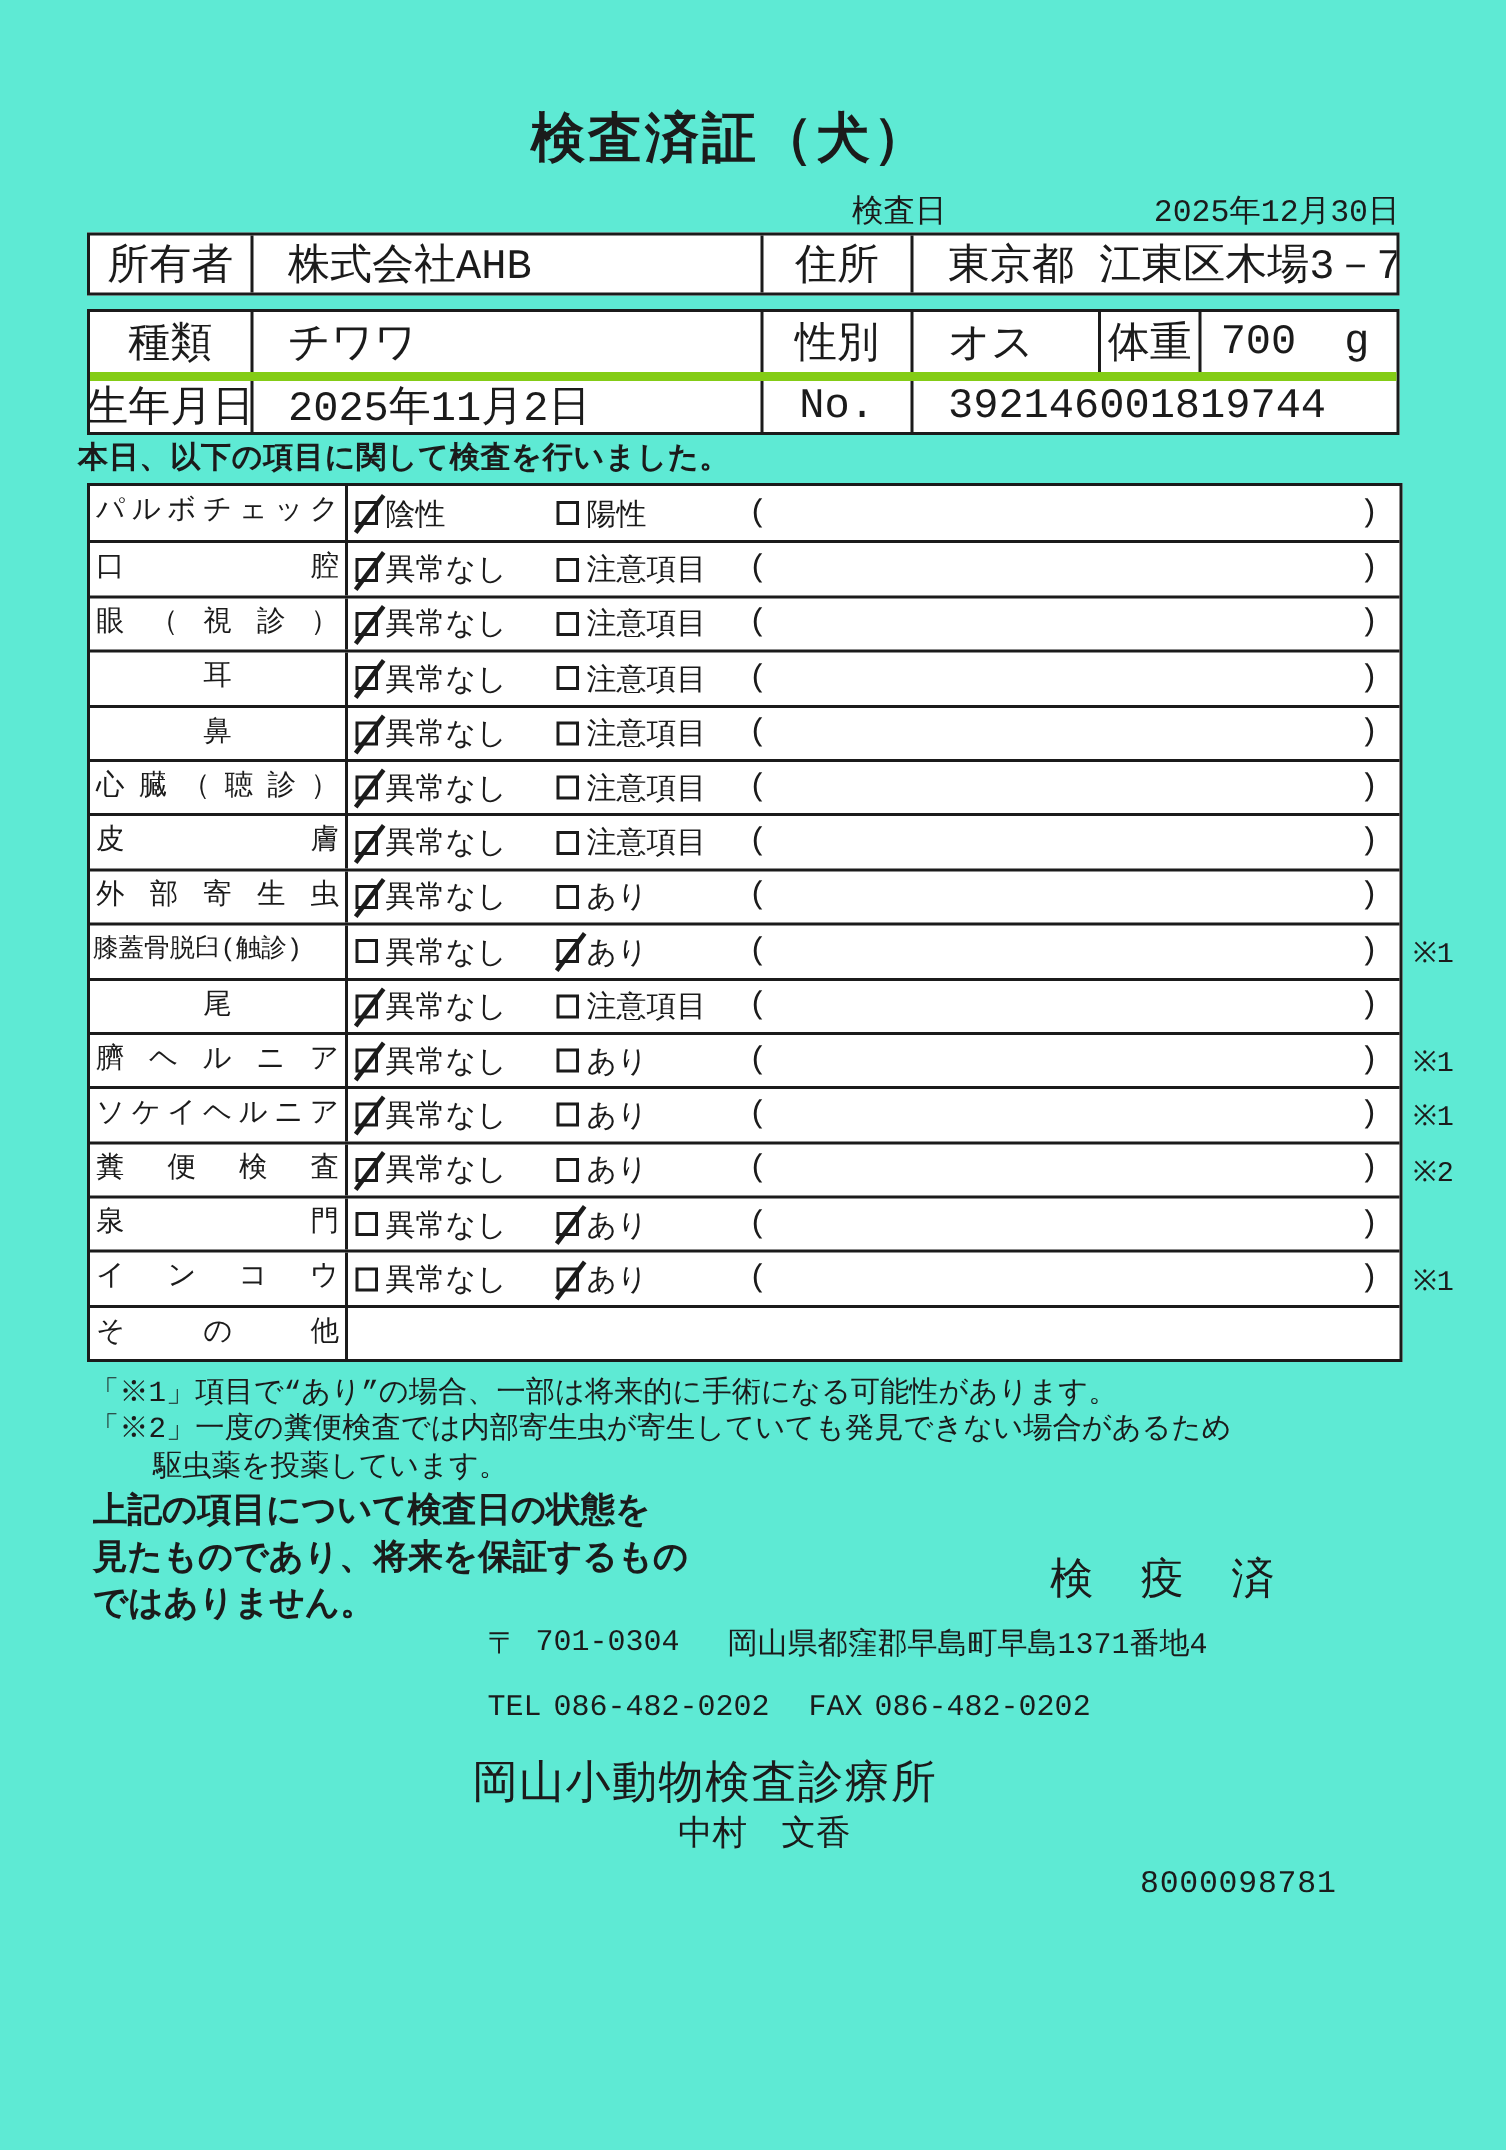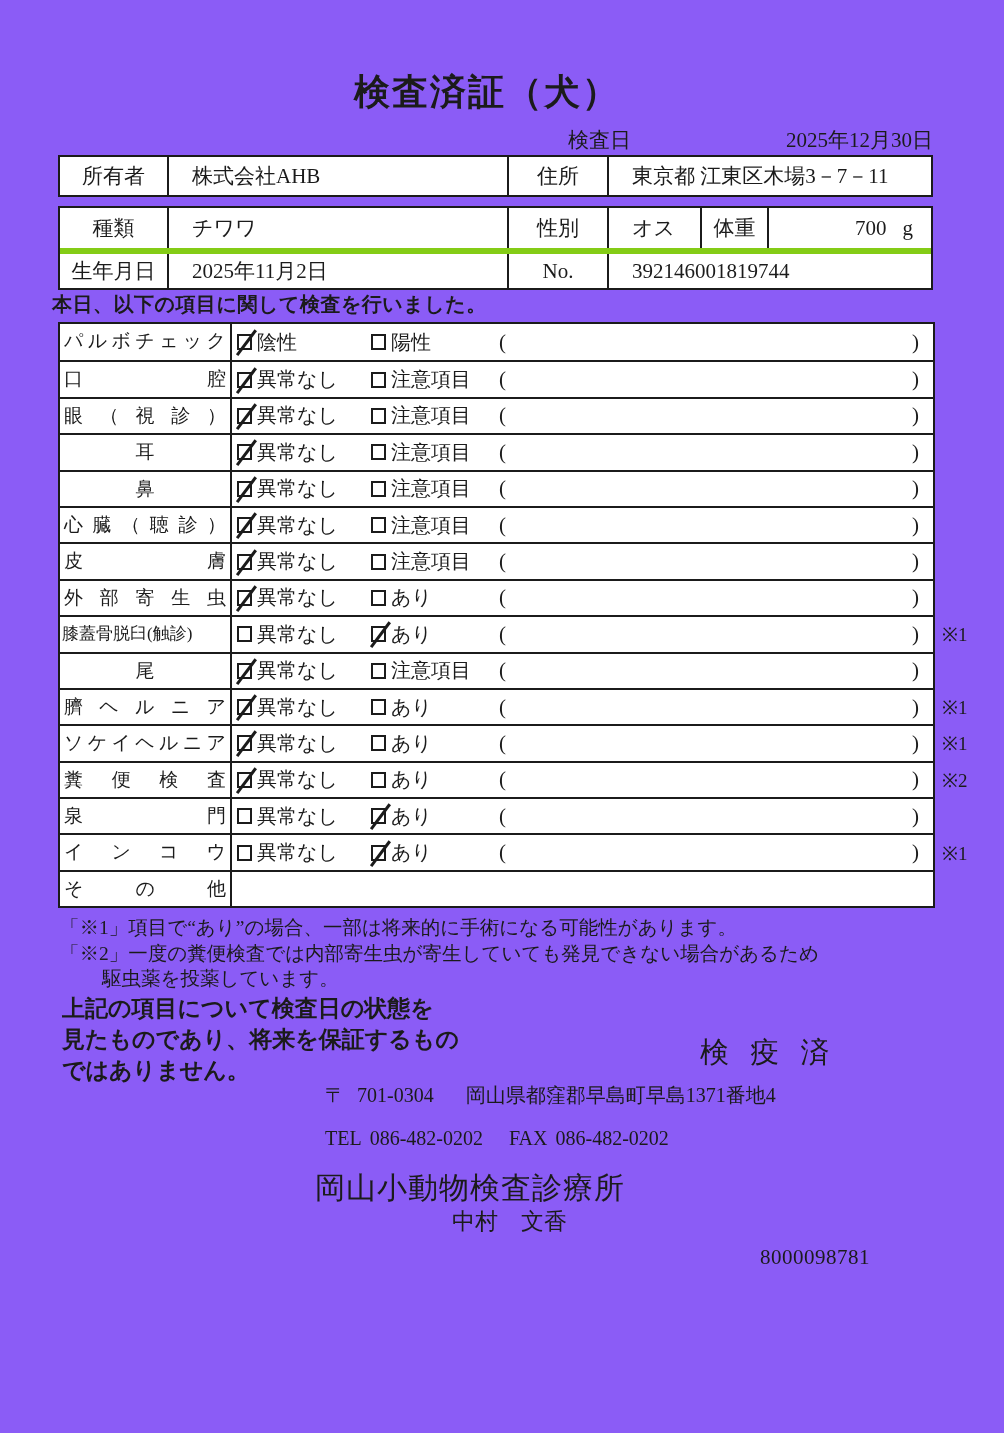--- a/index.html
+++ b/index.html
@@ -1,23 +1,23 @@
 <!DOCTYPE html>
 <html><head>
 <meta charset="utf-8">
 <style>
   * { margin:0; padding:0; box-sizing:border-box; }
   html,body { background:#e8e8e8; }
   .page {
     position:relative;
     width:1004px; height:1433px;
     margin:0 auto;
-    background:#8b5cf6;
+    background:#5eead4;
     color:#1b1b1b;
-    font-family:Liberation Serif, serif;
+    font-family:Liberation Mono, monospace;
     overflow:hidden;
   }
   .title {
     position:absolute; top:68px; left:58px; width:858px;
     text-align:center; font-size:36px; font-weight:bold; letter-spacing:2px;
   }
   .date-row {
     position:absolute; top:126px; left:568px; width:365px;
     display:flex; justify-content:space-between; align-items:center;
     font-size:21px;
@@ -25,33 +25,33 @@
   
   .htable {
     position:absolute; left:58px; width:875px;
     border:2px solid #1b1b1b; background:#fff;
   }
   .owner-table { top:155px; height:42px; display:flex; }
   .info-table  { top:206px; height:84px; }
   .hrow { display:flex; height:40px; }
   .hrow + .hrow { border-top:6px solid #84cc16; }
   .hcell {
-    display:flex; align-items:center; font-size:21px; height:100%;
+    display:flex; align-items:center; font-size:28px; height:100%;
     overflow:hidden; white-space:nowrap;
   }
   .hcell + .hcell { border-left:2px solid #1b1b1b; }
   .hc-label { justify-content:center; }
   .hc-value { padding-left:23px; }
   .w-label  { width:107px; flex:none; }
   .w-value  { width:340px; flex:none; }
   .w-mid    { width:100px;  flex:none; }
   .w-sex    { width:93px;  flex:none; }
-  .w-wt     { width:67px;  flex:none; }
+  .w-wt     { width:67px;  flex:none;margin-left:32px; }
   .w-rest   { flex:1; }
-  .weight-value { justify-content:flex-end; gap:16px; padding-right:18px; }
+  .weight-value { justify-content:flex-end; gap:32px; padding-right:18px; }
   
   .intro {
     position:absolute; top:291px; left:52px;
     font-size:20px; font-weight:bold; letter-spacing:.5px;
   }
   
   .exam-table {
     position:absolute; top:322px; left:58px; width:877px;
     border:2px solid #1b1b1b; background:#fff;
   }

